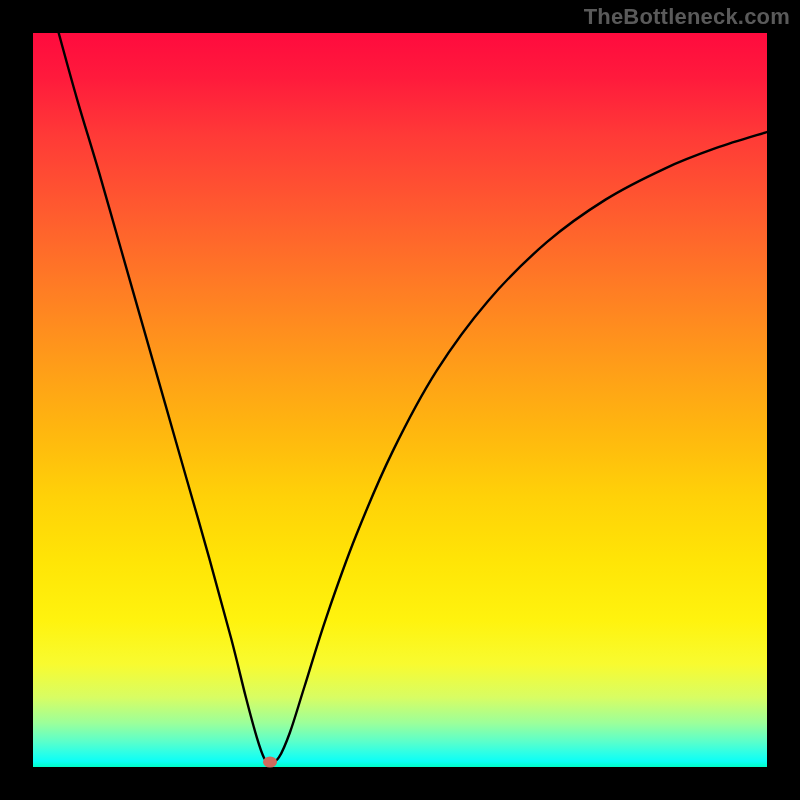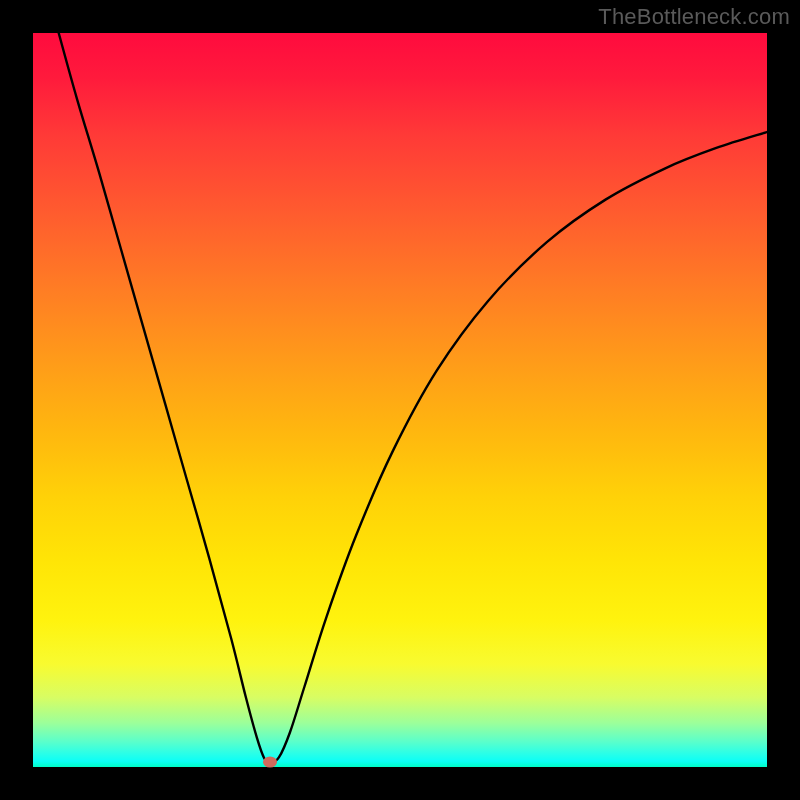--- a/index.html
+++ b/index.html
@@ -10,20 +10,21 @@
     background: #000;
     overflow: hidden;
   }
   .frame {
     position: absolute;
     left: 0;
     top: 0;
     width: 800px;
     height: 800px;
     background: #000;
+    font-weight: bold;
   }
   .plot {
     position: absolute;
     left: 33px;
     top: 33px;
     width: 734px;
     height: 734px;
     
     background: linear-gradient(to bottom,
       #ff0b3e 0%,

